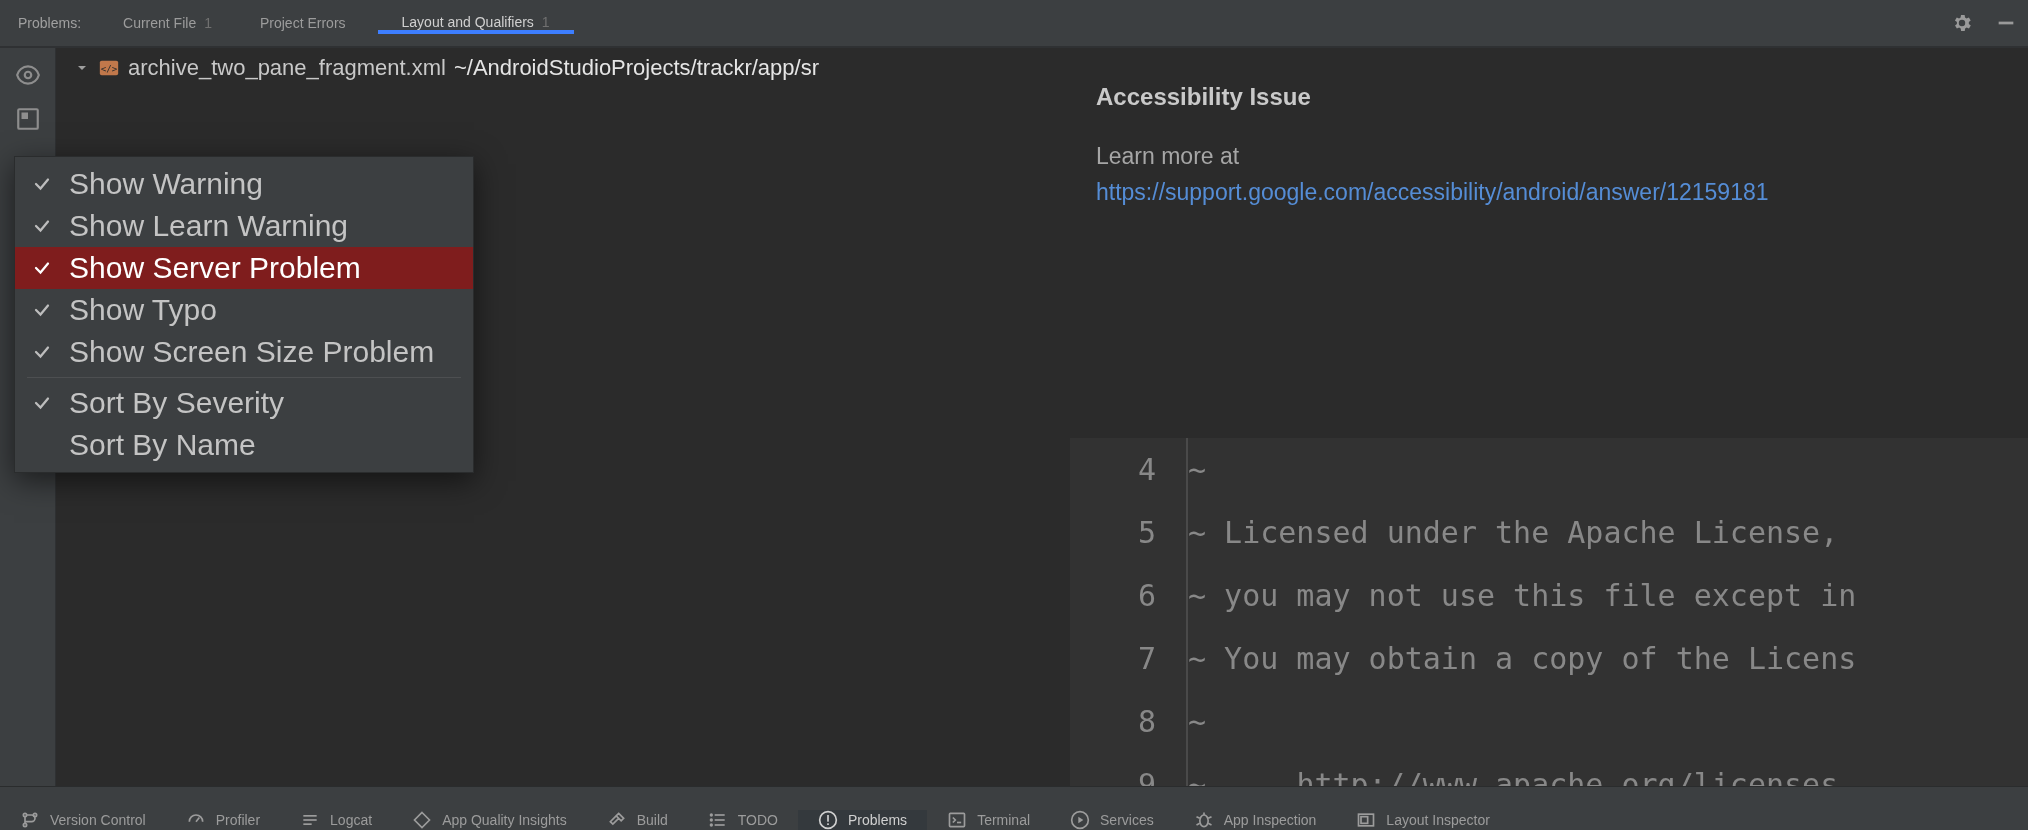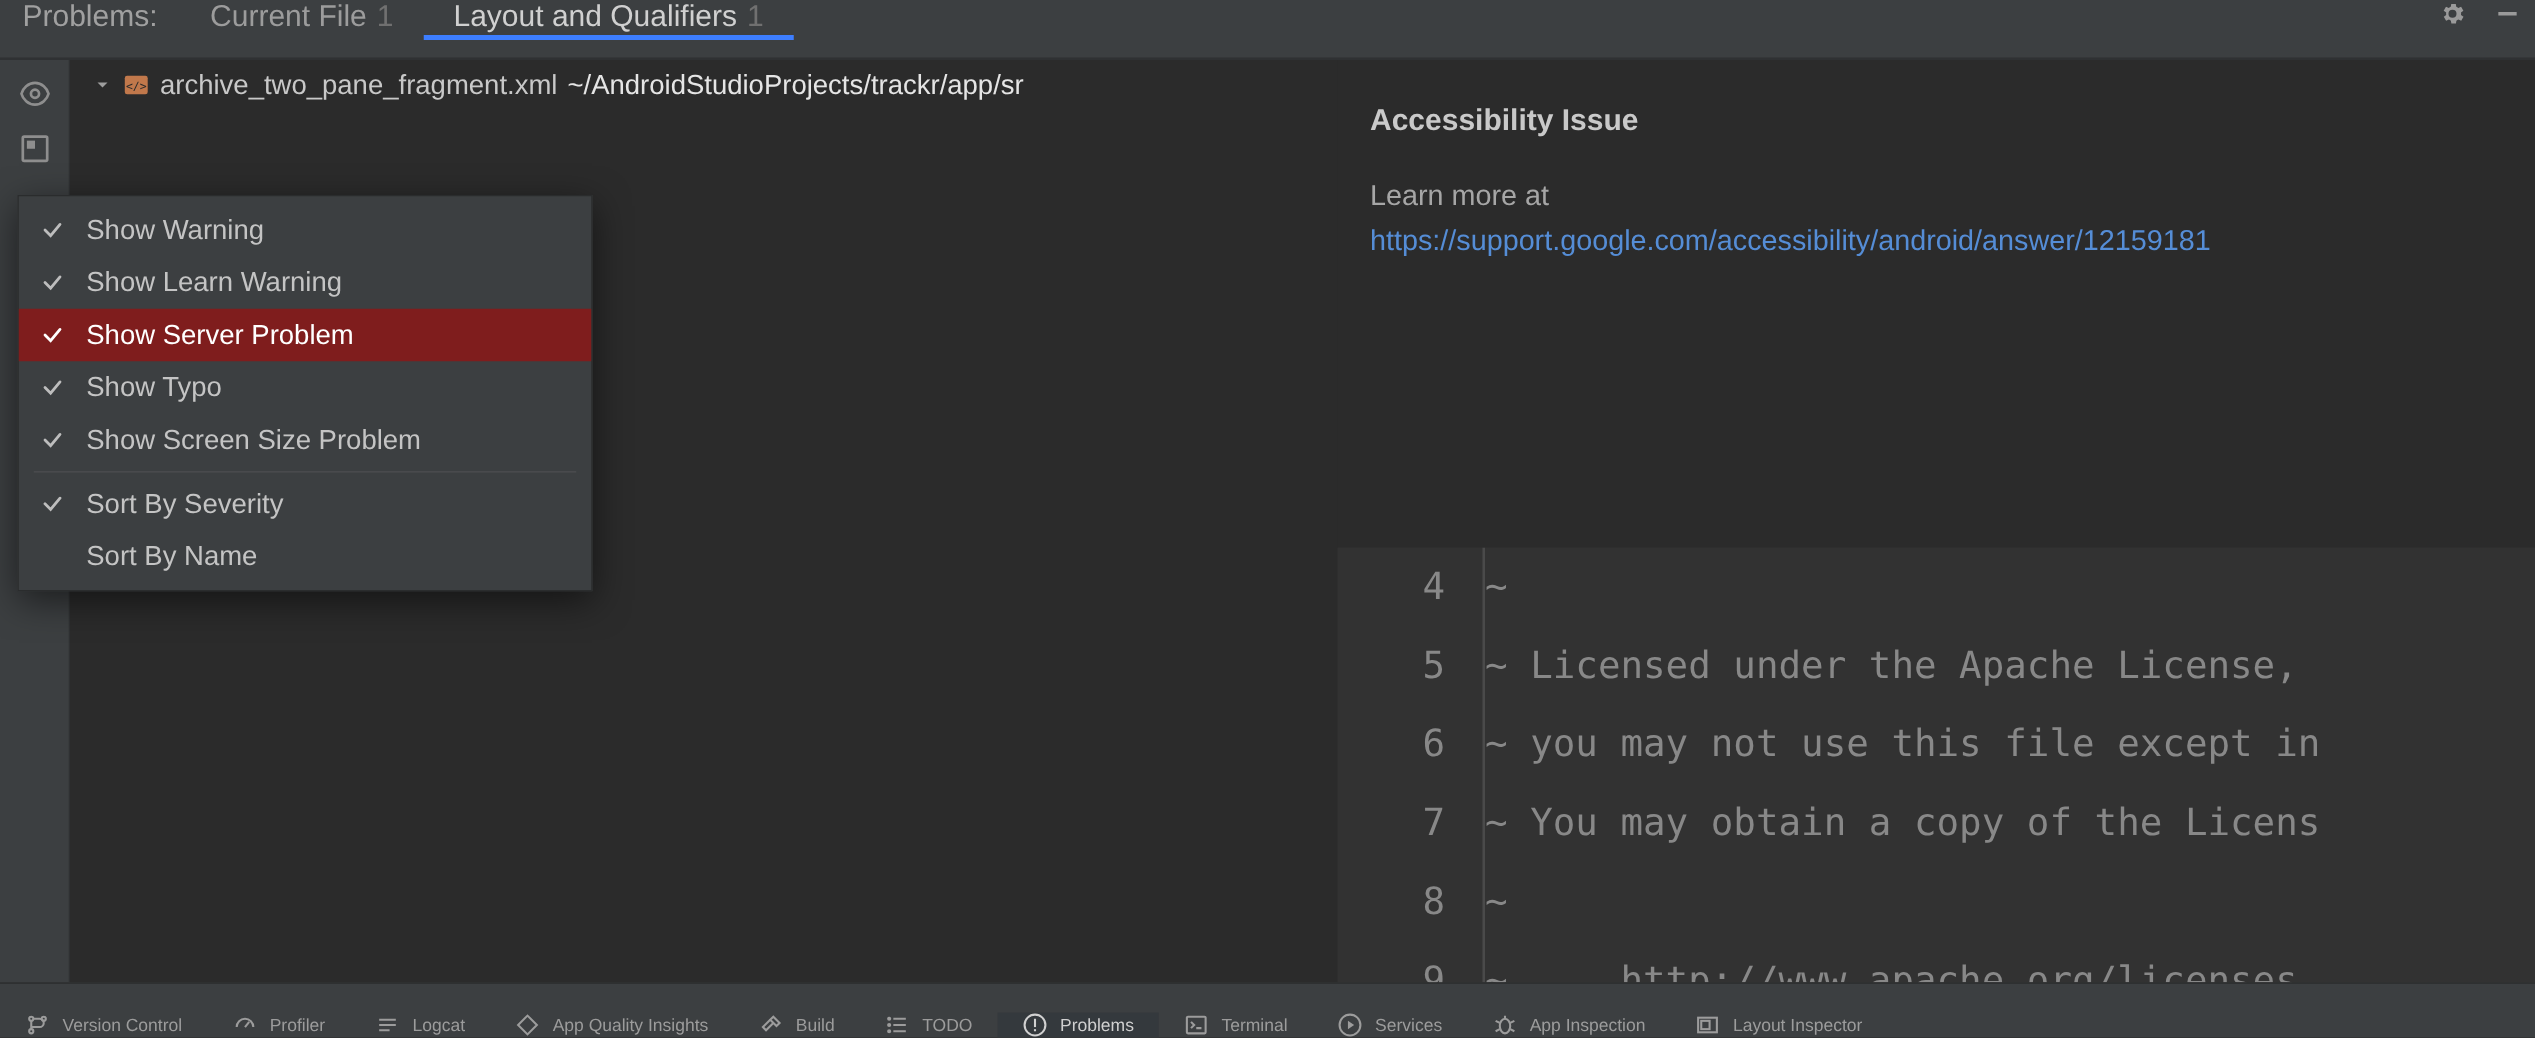--- a/index.html
+++ b/index.html
@@ -10,22 +10,22 @@
     color:#bbbbbb;
     overflow:hidden;
     position:relative;
   }
   
   .tab-strip {
     height:48px;
     background:#3c3f41;
     border-bottom:2px solid #2f3133;
     display:flex;
-    align-items:flex-start;
-    font-size:24px;
+    align-items:center;
+    font-size:14px;
     position:relative;
   }
   .tab-strip .label {
     display:flex; align-items:center;
     padding:0 18px 0 18px;
     color:#a0a0a0;
   }
   .tab-strip .tab {
     display:flex; align-items:center; gap:8px;
     padding:0 24px;
@@ -131,21 +131,21 @@
   
   .popup {
     position:absolute;
     left:14px; top:156px;
     width:460px;
     background:#3c3f41;
     border:1px solid #2a2c2d;
     box-shadow:0 8px 28px rgba(0,0,0,0.55);
     padding:6px 0;
     z-index:50;
-    font-size:22px;
+    font-size:30px;
   }
   .popup .mitem {
     display:flex; align-items:center;
     height:42px;
     padding:0 22px 0 18px;
     gap:14px;
     color:#c4c4c4;
     cursor:pointer;
   }
   .popup .mitem.sel { background:#7f1d1d; color:#fff; }
@@ -182,20 +182,24 @@
 </style>
 </head>
 <body>
 
 <div class="tab-strip">
   <div class="label">Problems:</div>
 
   <div class="tab">
     <span>Current File</span>
     <span class="count">1</span>
+  </div>
+  <div class="tab">
+    <span>Project Errors</span>
+    <span class="count"></span>
   </div>
   <div class="tab active">
     <span>Layout and Qualifiers</span>
     <span class="count">1</span>
   </div>
 
   <div class="spacer"></div>
 
   <div class="icon-btn">
     <span>

